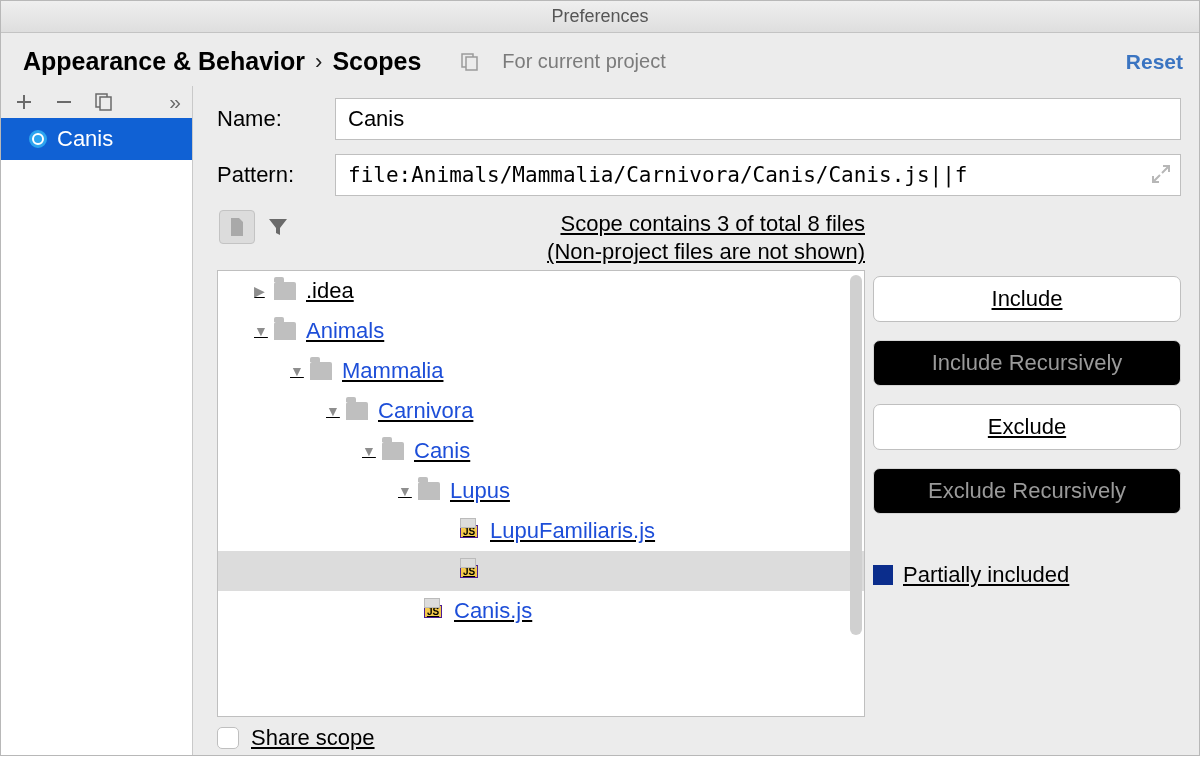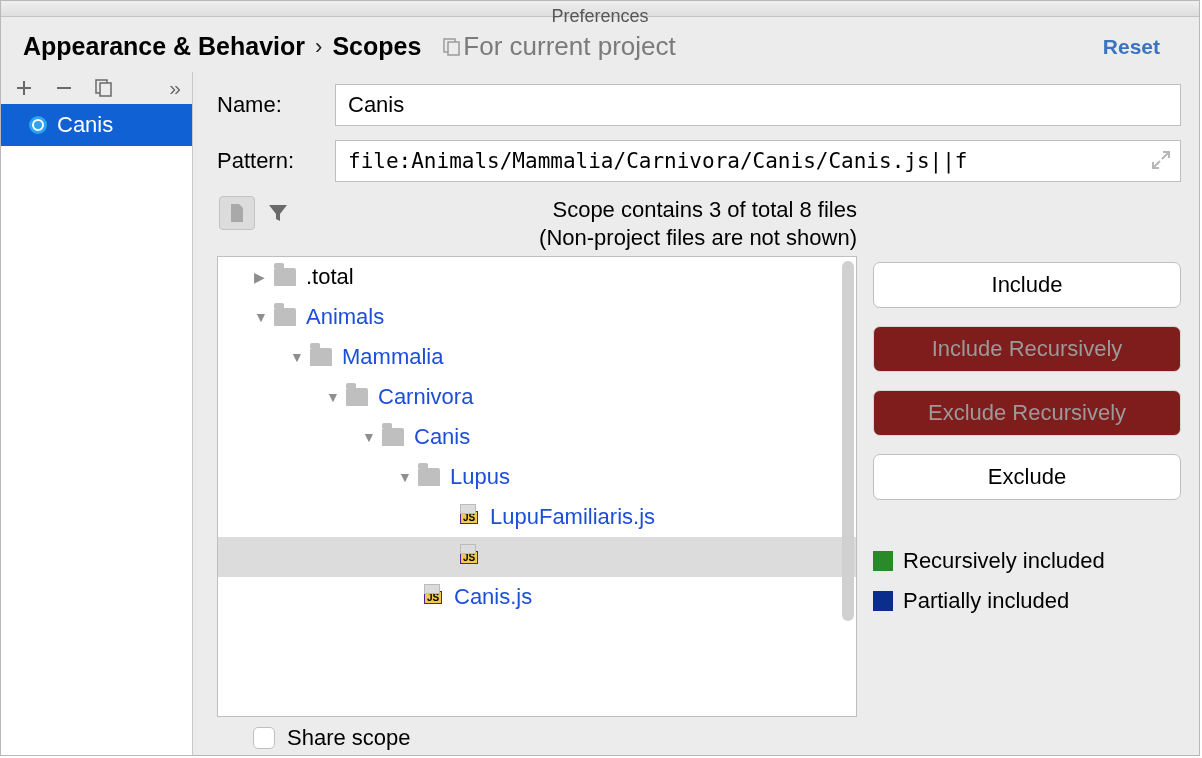--- a/index.html
+++ b/index.html
@@ -1,64 +1,64 @@
 <!DOCTYPE html>
 <html><head>
 <meta charset="utf-8">
 <style>
   * { box-sizing: border-box; margin:0; padding:0; }
   html,body { width:1202px; height:758px; font-family: -apple-system, "Helvetica Neue", Arial, sans-serif; font-size:21px; color:#000; }
   .window { width:1200px; height:756px; border:1px solid #b8b8b8; display:flex; flex-direction:column; background:#ececec; }
-  .titlebar { height:16px; line-height:30px; text-align:center; color:#565656; font-size:18px;
+  .titlebar { height:32px; line-height:30px; text-align:center; color:#565656; font-size:18px;
               background:linear-gradient(#efefef,#dedede); border-bottom:1px solid #c3c3c3;}
-  .crumbs { display:flex; align-items:center; padding:14px 39px 10px 22px; gap:10px;}
+  .crumbs { display:flex; align-items:center; padding:14px 16px 10px 22px; gap:10px;}
   .crumbs .bold { font-weight:700; font-size:25px; }
   .crumbs .chev { font-size:22px; color:#222;}
-  .crumbs .proj { color:#7b7b7b; font-size:26px; display:flex; align-items:center; gap:2px; margin-left:12px;}
+  .crumbs .proj { color:#7b7b7b; font-size:20px; display:flex; align-items:center; gap:23px; margin-left:30px;}
   .crumbs .reset { margin-left:auto; color:#3a74c1; font-size:21px; font-weight:600;}
   .body { flex:1; display:flex; min-height:0;}
   .left { width:192px; border-right:1px solid #c9c9c9; display:flex; flex-direction:column;}
   .toolbar-left { height:32px; display:flex; align-items:center; gap:18px; padding:0 6px 0 12px;}
   .tb-btn { width:22px; height:22px; display:flex; align-items:center; justify-content:center; color:#6a6a6a;}
   .list { flex:1; background:#fff; }
   .list-item { display:flex; align-items:center; gap:10px; height:42px; padding-left:28px; font-size:22px;}
   .list-item.sel { background:#1061d4; color:#fff;}
   .radio { width:18px; height:18px; border-radius:50%; border:3px solid #2ca4ef; background:#fff; position:relative;}
   .radio::after{content:"";position:absolute;inset:2px;border-radius:50%;background:#2ca4ef;}
   .right { flex:1; padding:12px 18px 4px 24px; display:flex; flex-direction:column; gap:14px; background:#ececec;}
   .row { display:flex; align-items:center; gap:18px;}
   .lbl { width:100px; font-size:22px;}
   input.textfield { flex:1; height:42px; border:1px solid #bfbfbf; background:#fff; font-size:22px; padding:0 12px;}
   .pattern-wrap { flex:1; height:42px; border:1px solid #bfbfbf; background:#fff; font-family: Menlo, monospace; font-size:21px; padding:0 38px 0 12px; line-height:40px; white-space:nowrap; overflow:hidden; position:relative;}
   .pattern-wrap .expand { position:absolute; right:8px; top:8px; width:22px; height:22px; color:#b7b7b7;}
-  .midsection { display:flex; gap:16px; flex:1; min-height:0;}
+  .midsection { display:flex; gap:8px; flex:1; min-height:0;text-decoration:underline;}
   .treecol { flex:1; display:flex; flex-direction:column; min-width:0;}
   .tree-toolbar { display:flex; align-items:center; gap:12px; padding-left:2px;}
   .square-btn { width:36px; height:34px; background:#dcdcdc; border-radius:4px; display:flex; align-items:center; justify-content:center; border:1px solid #c3c3c3;}
   .counts { flex:1; text-align:right; font-size:22px; line-height:28px;}
   .tree { flex:1; border:1px solid #bfbfbf; background:#fff; overflow:hidden; position:relative; margin-top:4px;}
   .tree-inner { }
   .tree-row { display:flex; align-items:center; height:40px; font-size:22px;}
   .tree-row .arrow{ width:14px; color:#8e8e8e; font-size:14px; margin-right:6px; display:inline-flex;}
   .tree-row .folder{ width:22px; height:18px; background:#bfbfbf; border-radius:2px 2px 0 0; margin-right:10px; position:relative;}
   .tree-row .folder::before{content:"";position:absolute;top:-5px;left:0;width:10px;height:5px;background:#bfbfbf;border-radius:2px 2px 0 0;}
   .green { color:#1d4ed8; font-weight:500;}
   .black { color:#000;}
   .jsicon { width:22px; height:18px; display:inline-flex; align-items:center; justify-content:center; font-size:10px; font-weight:700; margin-right:10px; position:relative;}
   .jsicon::before{content:""; position:absolute; top:-4px; left:2px; width:14px; height:8px; background:#dcdcdc; border:1px solid #bbb;}
   .jsicon span{ background:#f4c94b; border:1px solid #4c1d95; padding:0 2px;}
   .tree-row.selected { background:#dcdcdc; }
   .tree-scroll { position:absolute; right:2px; top:4px; width:12px; height:360px; background:#d0d0d0; border-radius:6px;}
   .btncol { width:308px; display:flex; flex-direction:column; gap:18px; padding-top:66px;}
   .abtn { height:46px; border:1px solid #bfbfbf; border-radius:7px; background:#fff; font-size:22px; display:flex; align-items:center; justify-content:center;}
-  .abtn.disabled { background:#7f1d1d; color:#9a9a9a; border-color:#d6d6d6;}
+  .abtn.disabled { background:#000000; color:#9a9a9a; border-color:#d6d6d6;}
   .legend { margin-top:30px; display:flex; flex-direction:column; gap:14px; font-size:22px;}
   .legend div{display:flex;align-items:center;gap:10px;}
   .sq { width:20px; height:20px;}
-  .share { display:flex; align-items:center; gap:12px; font-size:22px; margin-top:8px;margin-left:36px;}
+  .share { display:flex; align-items:center; gap:12px; font-size:22px; margin-top:8px;}
   .chk { width:22px; height:22px; border:1px solid #bfbfbf; border-radius:5px; background:#fff;}
   svg { display:block; }
 </style>
 </head>
 <body>
 
 <div class="window">
   <div class="titlebar">Preferences</div>
 
   <div class="crumbs">
@@ -143,21 +143,21 @@
               <div>(Non-project files are not shown)</div>
             </div>
           </div>
 
           <div class="tree">
             <div class="tree-scroll"></div>
             <div class="tree-inner">
               <div class="tree-row" style="padding-left:36px">
                 <span class="arrow">▶</span>
                 <span class="folder"></span>
-                <span class="black">.total</span>
+                <span class="black">.idea</span>
               </div>
               <div class="tree-row" style="padding-left:36px">
                 <span class="arrow">▼</span>
                 <span class="folder"></span>
                 <span class="green">Animals</span>
               </div>
               <div class="tree-row" style="padding-left:72px">
                 <span class="arrow">▼</span>
                 <span class="folder"></span>
                 <span class="green">Mammalia</span>
@@ -199,27 +199,23 @@
 
           <div class="share">
             <span class="chk"></span>
             <span>Share scope</span>
           </div>
         </div>
 
         <div class="btncol">
           <div class="abtn">Include</div>
           <div class="abtn disabled">Include Recursively</div>
+          <div class="abtn">Exclude</div>
           <div class="abtn disabled">Exclude Recursively</div>
-          <div class="abtn">Exclude</div>
           <div class="legend">
-            <div>
-              <span class="sq" style="background:#2a8a2a"></span>
-              <span>Recursively included</span>
-            </div>
             <div>
               <span class="sq" style="background:#0b2d8c"></span>
               <span>Partially included</span>
             </div>
           </div>
         </div>
       </div>
     </div>
   </div>
 </div>

